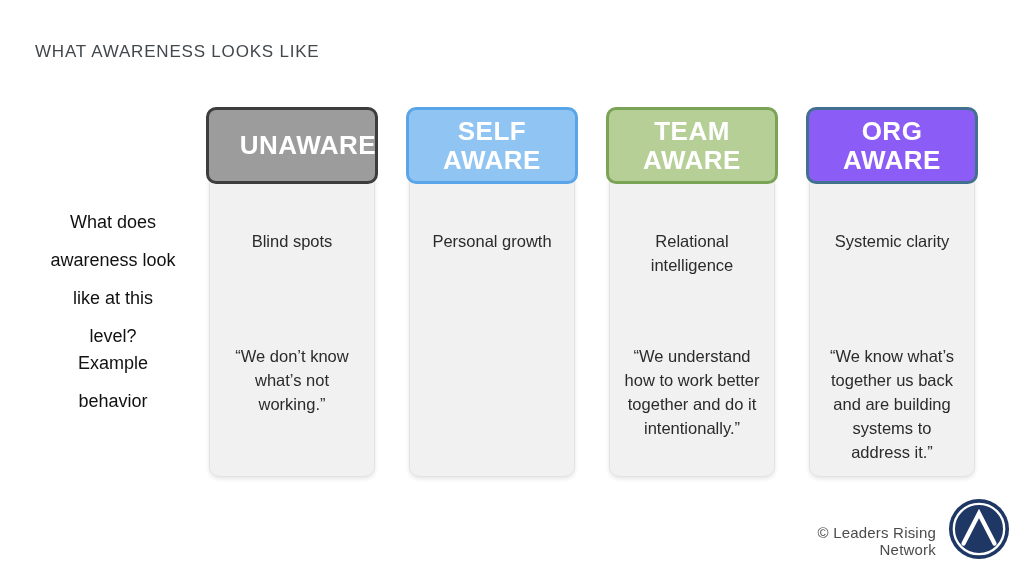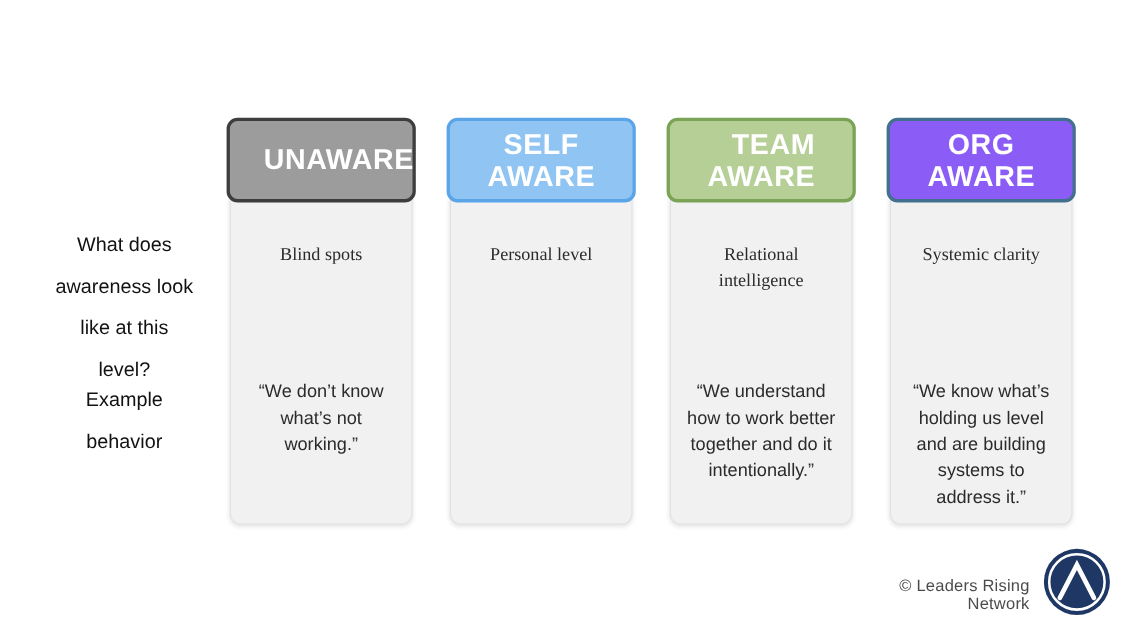--- a/index.html
+++ b/index.html
@@ -88,21 +88,21 @@
     position: absolute;
     left: 4px;
     right: 4px;
     z-index: 3;
     text-align: center;
     color: #2b2b2b;
     font-size: 16.5px;
     line-height: 24px;
     white-space: pre-line;
   }
-  .cell-level { top: 112px; font-family: Liberation Serif, serif; }
+  .cell-level { top: 122px; }
   .cell-behavior { top: 237px; }
 
   .footer-copyright {
     position: absolute;
     top: 524px;
     left: 760px;
     width: 176px;
     text-align: right;
     font-size: 15px;
     letter-spacing: 0.2px;
@@ -116,20 +116,21 @@
     width: 62px;
     height: 62px;
   }
   .footer-logo svg { display: block; width: 100%; height: 100%; }
 </style>
 </head>
 <body>
 
 <div class="slide">
 
+  <div class="slide-title">WHAT AWARENESS LOOKS LIKE</div>
 
   <div class="row-label level-q">What does
 awareness look
 like at this
 level?</div>
   <div class="row-label example-b">Example
 behavior</div>
 
   <div class="columns">
 
@@ -139,42 +140,42 @@
       <div class="cell cell-level">Blind spots</div>
       <div class="cell cell-behavior">“We don’t know
 what’s not
 working.”</div>
     </div>
 
     <div class="col">
       <div class="col-header" style="background-color: rgb(144, 196, 242); border-color: rgb(90, 164, 232);">SELF
 AWARE</div>
       <div class="col-body"></div>
-      <div class="cell cell-level">Personal level</div>
+      <div class="cell cell-level">Personal growth</div>
     </div>
 
     <div class="col">
-      <div class="col-header" style="background-color: rgb(182, 207, 151); border-color: rgb(122, 163, 85); text-align: right;">TEAM
+      <div class="col-header" style="background-color: rgb(182, 207, 151); border-color: rgb(122, 163, 85);">TEAM
 AWARE</div>
       <div class="col-body"></div>
       <div class="cell cell-level">Relational
 intelligence</div>
       <div class="cell cell-behavior">“We understand
 how to work better
 together and do it
 intentionally.”</div>
     </div>
 
     <div class="col">
       <div class="col-header" style="background-color: #8b5cf6; border-color: rgb(65, 113, 142);">ORG
 AWARE</div>
       <div class="col-body"></div>
       <div class="cell cell-level">Systemic clarity</div>
       <div class="cell cell-behavior">“We know what’s
-holding us level
+together us back
 and are building
 systems to
 address it.”</div>
     </div>
 
   </div>
 
   <div class="footer-copyright">© Leaders Rising Network</div>
 
   <div class="footer-logo">

